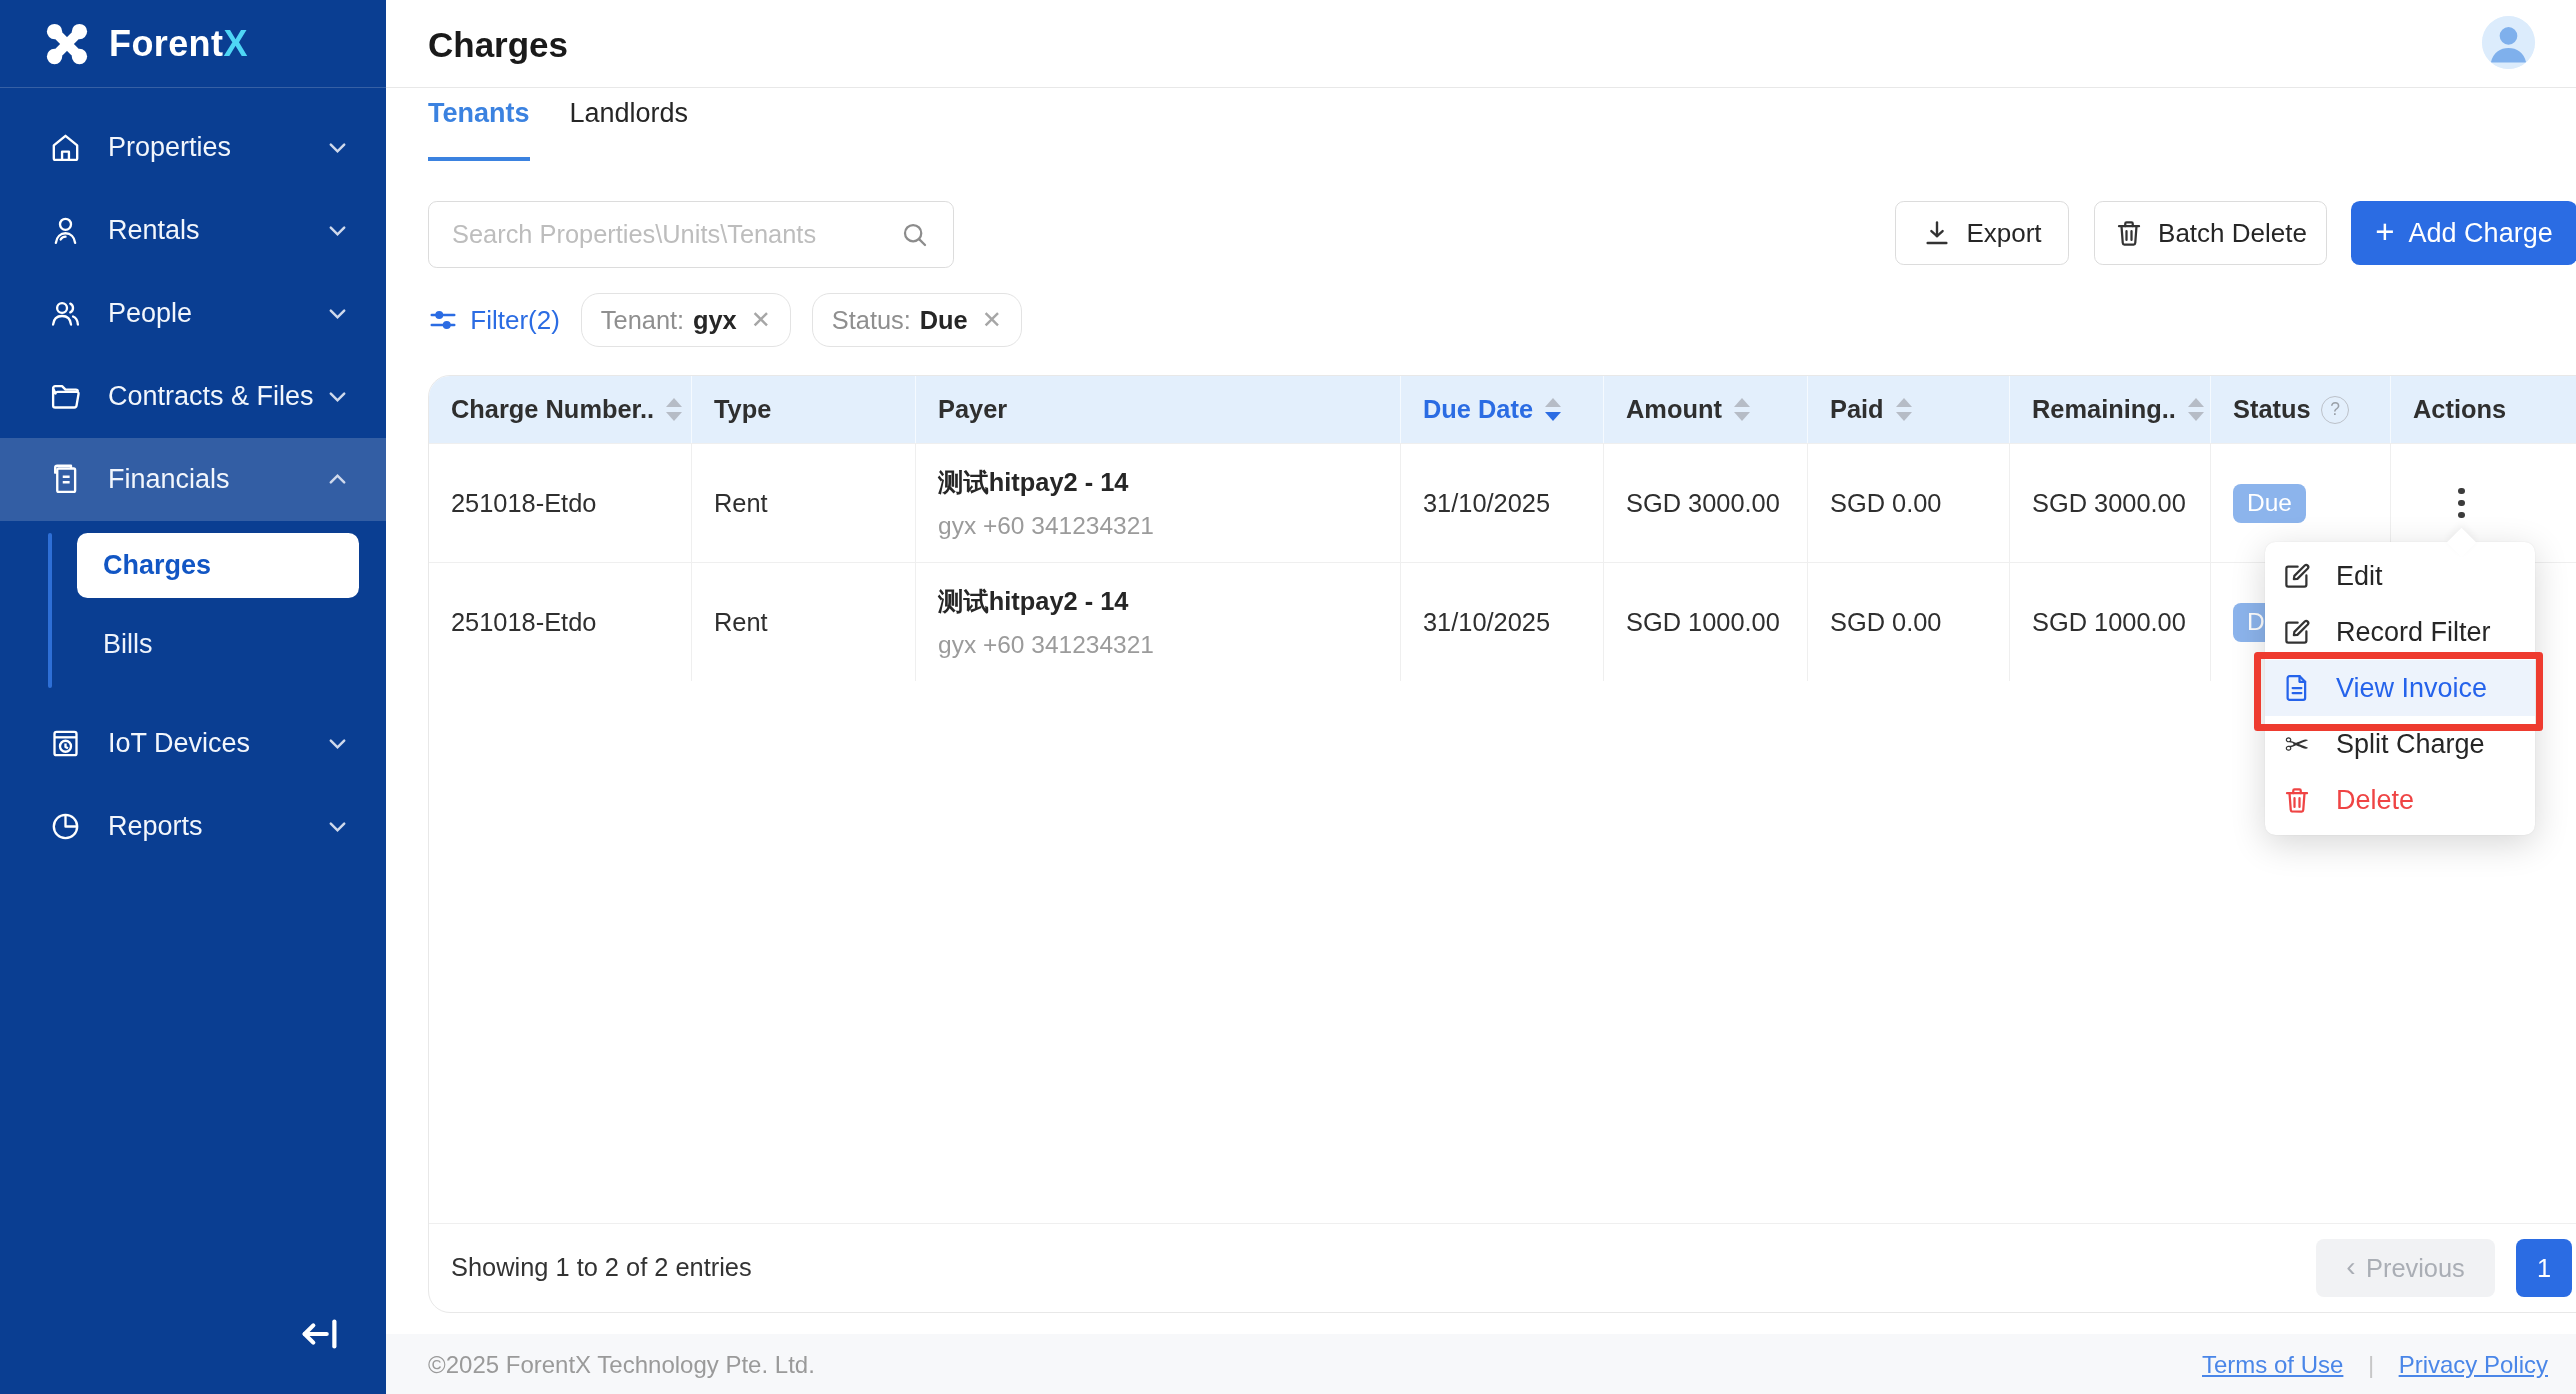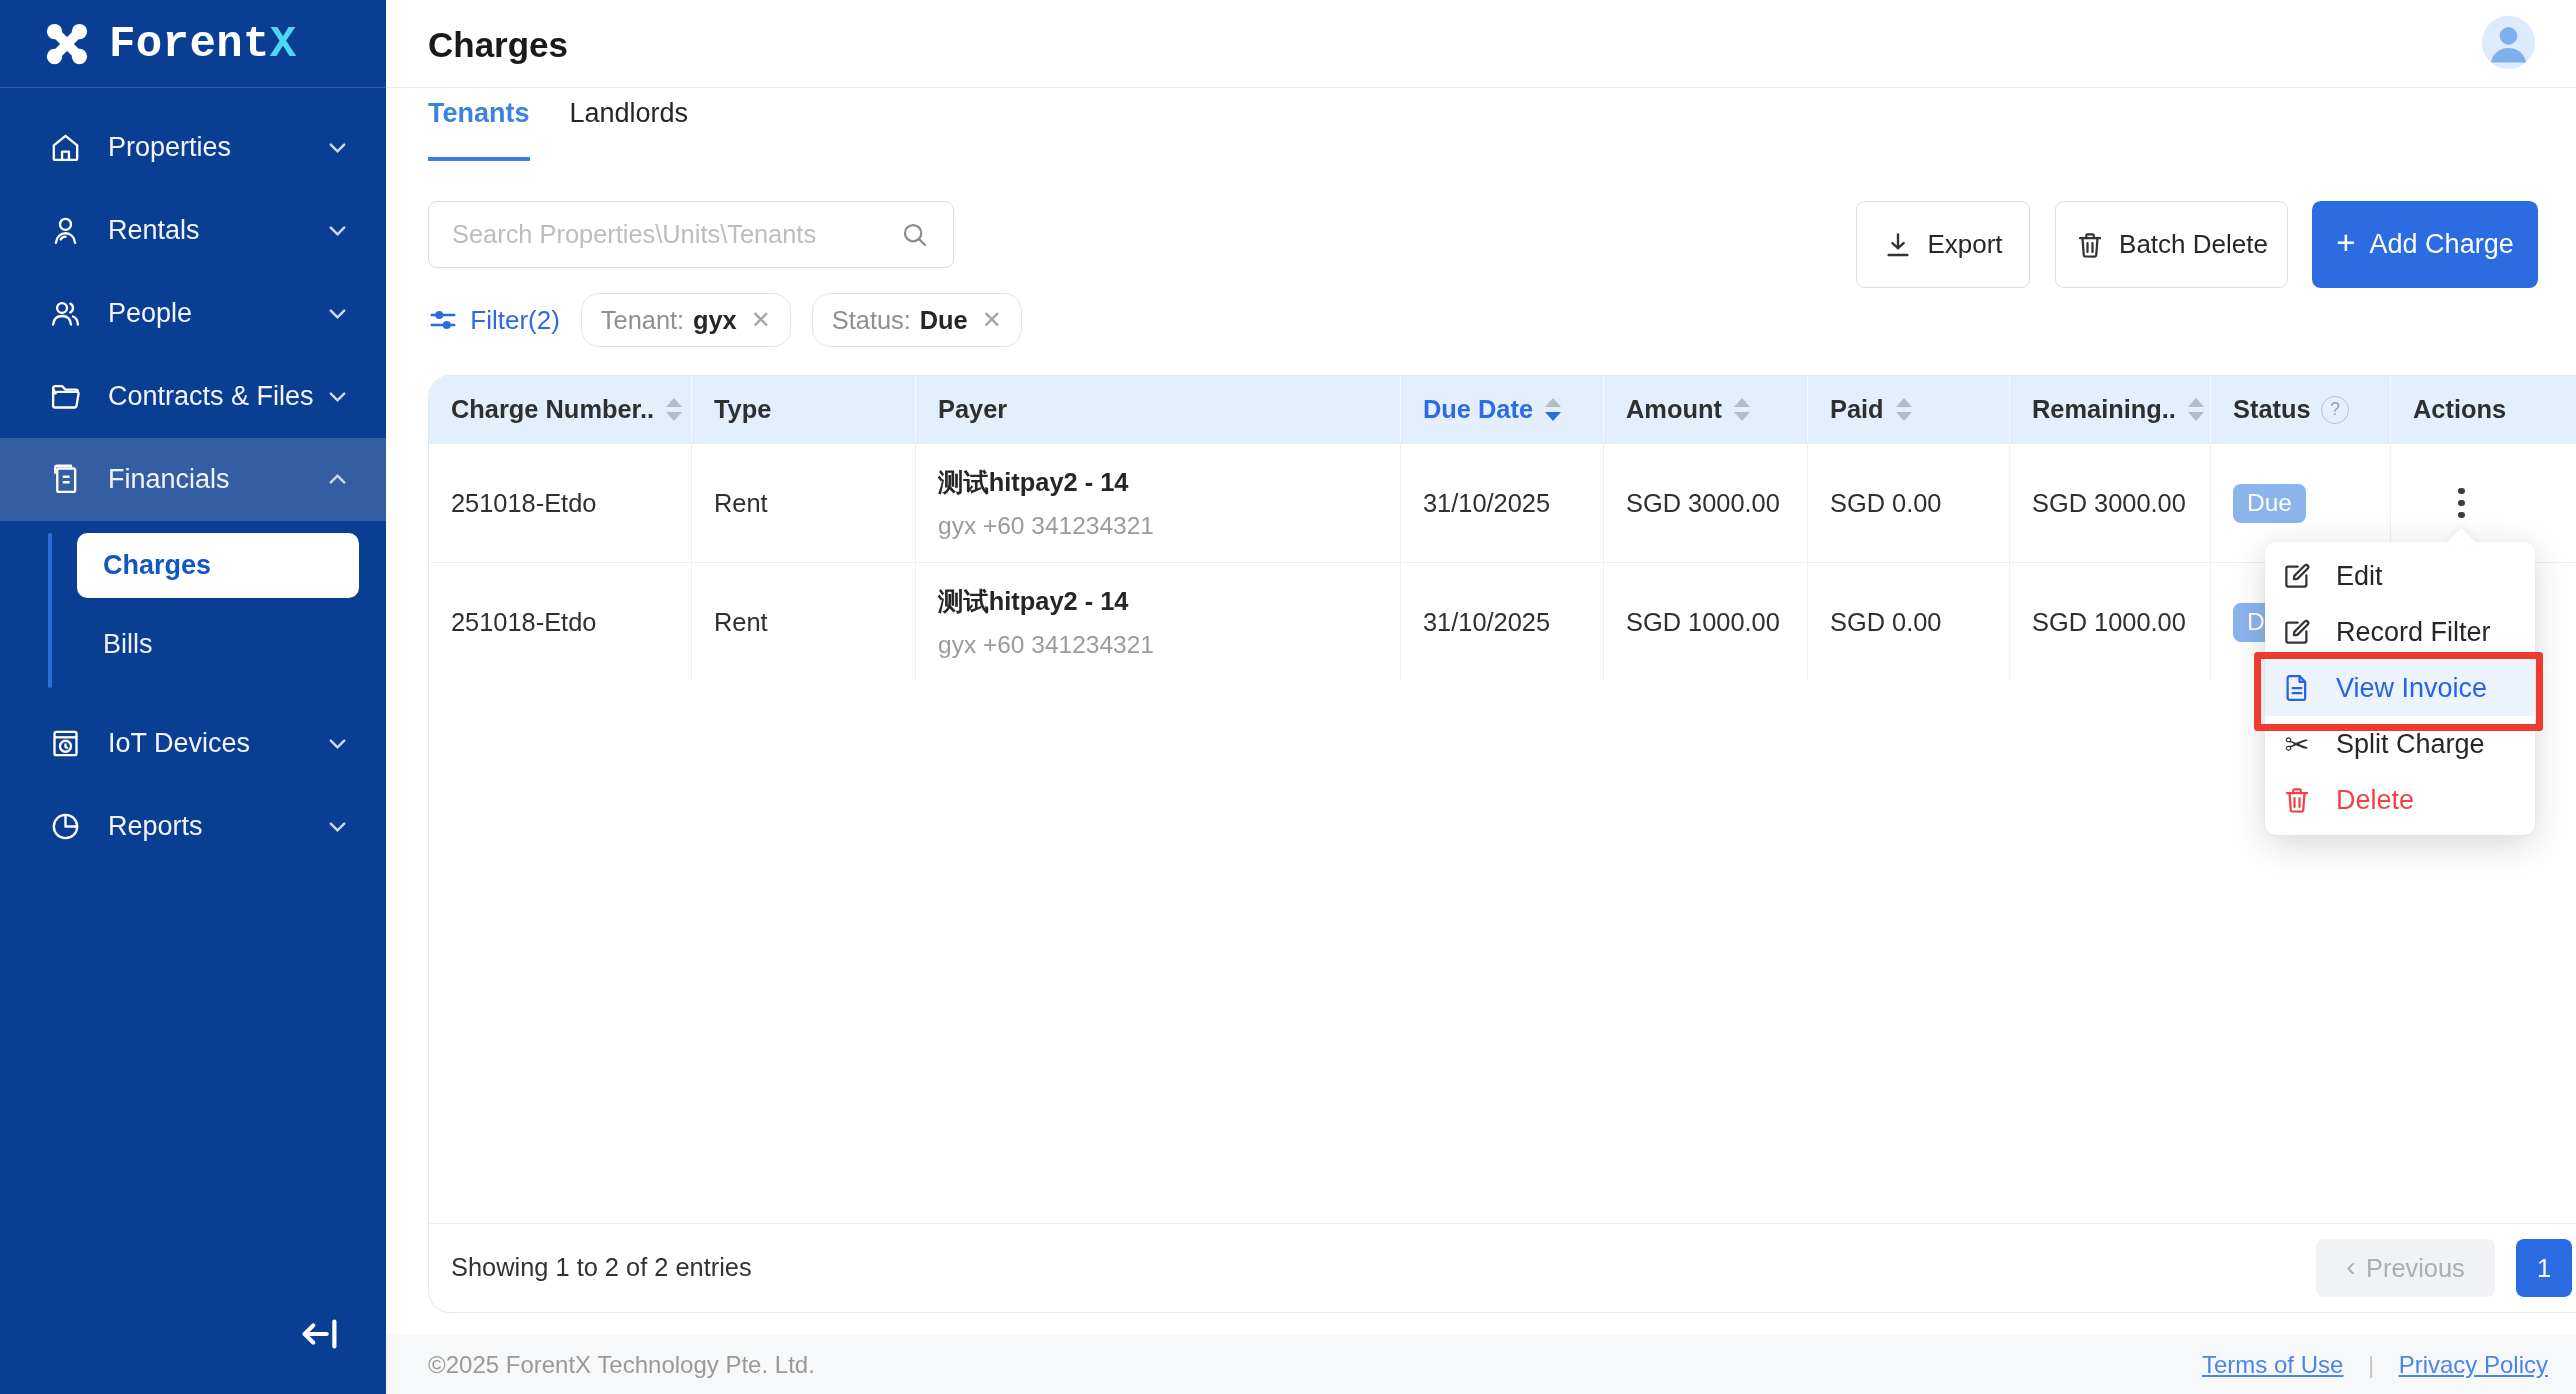--- a/index.html
+++ b/index.html
@@ -4,21 +4,21 @@
 <style>
   * { margin:0; padding:0; box-sizing:border-box; }
   html,body { width:2576px; height:1395px; overflow:hidden; }
   body { font-family:"Liberation Sans", sans-serif; background:#fff; color:#262626; }
   .app { position:relative; width:2576px; height:1395px; overflow:hidden; }
 
   
   .sidebar { position:absolute; left:0; top:0; width:386px; height:1395px; background:#0a3e92; z-index:10; }
   .logo-row { height:88px; display:flex; align-items:center; padding-left:44px; gap:19px; border-bottom:0.9px solid rgba(255,255,255,0.18); }
   .logo-mark { width:46px; height:46px; flex:0 0 auto; }
-  .brand { font-size:44px; font-weight:bold; color:#ffffff; letter-spacing:0.4px;font-family:Liberation Mono, monospace; }
+  .brand { font-size:36px; font-weight:bold; color:#ffffff; letter-spacing:0.4px; }
   .brand .x { color:#4fd6f5; }
   .nav { position:absolute; left:0; top:106px; width:386px; }
   .nav-item { height:83px; display:flex; align-items:center; padding-left:49px; color:#f2f6fc; cursor:pointer; }
   .nav-item .nicon { width:33px; height:33px; flex:0 0 auto; }
   .nav-item .nlabel { font-size:27px; margin-left:26px; flex:1; }
   .nav-item .chev { margin-right:37px; width:23px; height:23px; }
   .nav-item.active-parent { background:rgba(255,255,255,0.17); }
   .submenu { position:relative; padding:12.3px 0 10.5px 0; }
   .submenu .track { position:absolute; left:48px; top:12.3px; bottom:14px; width:4.4px; border-radius:2.6px; background:#2e6fd6; }
   .sub-item { margin-left:77px; width:282px; height:65px; display:flex; align-items:center; padding-left:26px; font-size:27px; color:#eef3fb; border-radius:10.5px; margin-bottom:14px; cursor:pointer; }
@@ -33,21 +33,21 @@
 
   .tabs { position:absolute; left:42px; top:98px; display:flex; gap:40px; }
   .tab { font-size:27px; color:#262626; padding-bottom:28px; cursor:pointer; border-bottom:4.4px solid transparent; }
   .tab.active { color:#3b82e0; font-weight:bold; border-bottom-color:#3b82e0; }
 
   .search-box { position:absolute; left:42px; top:201px; width:526px; height:67px; border:1.8px solid #dcdcdc; border-radius:8.8px; display:flex; align-items:center; background:#fff; }
   .search-box input { flex:1; border:none; outline:none; font-size:25.4px; color:#262626; padding:0 17.5px 0 23px; font-family:"Liberation Sans",sans-serif; background:transparent; }
   .search-box input::placeholder { color:#bdbdbd; }
   .search-box .sicon { width:30px; height:30px; margin-right:23px; flex:0 0 auto; cursor:pointer; }
 
-  .btn { position:absolute; top:201px; height:87px; border-radius:8.8px; display:flex; align-items:center; justify-content:center; gap:14px; font-size:26px; cursor:pointer; }
+  .btn { position:absolute; top:201px; height:64px; border-radius:8.8px; display:flex; align-items:center; justify-content:center; gap:14px; font-size:26px; cursor:pointer;margin-left:39px; }
   .btn.ghost { background:#fff; border:1.8px solid #dcdcdc; color:#262626; }
   .btn.primary { background:#2b6ce3; color:#fff; border:none; }
   .btn .bicon { width:30px; height:30px; }
   .btn-export { left:1470px; width:174px; }
   .btn-batch { left:1669px; width:233px; }
   .btn-add { left:1926px; width:226px; font-size:27px; }
   .plus-glyph { font-size:33px; font-weight:normal; line-height:1; margin-top:-3.5px; }
 
   .filter-row { position:absolute; left:42px; top:293px; height:54px; display:flex; align-items:center; }
   .filter-ctrl { display:flex; align-items:center; gap:12.3px; color:#2b6ce3; font-size:26px; cursor:pointer; }

